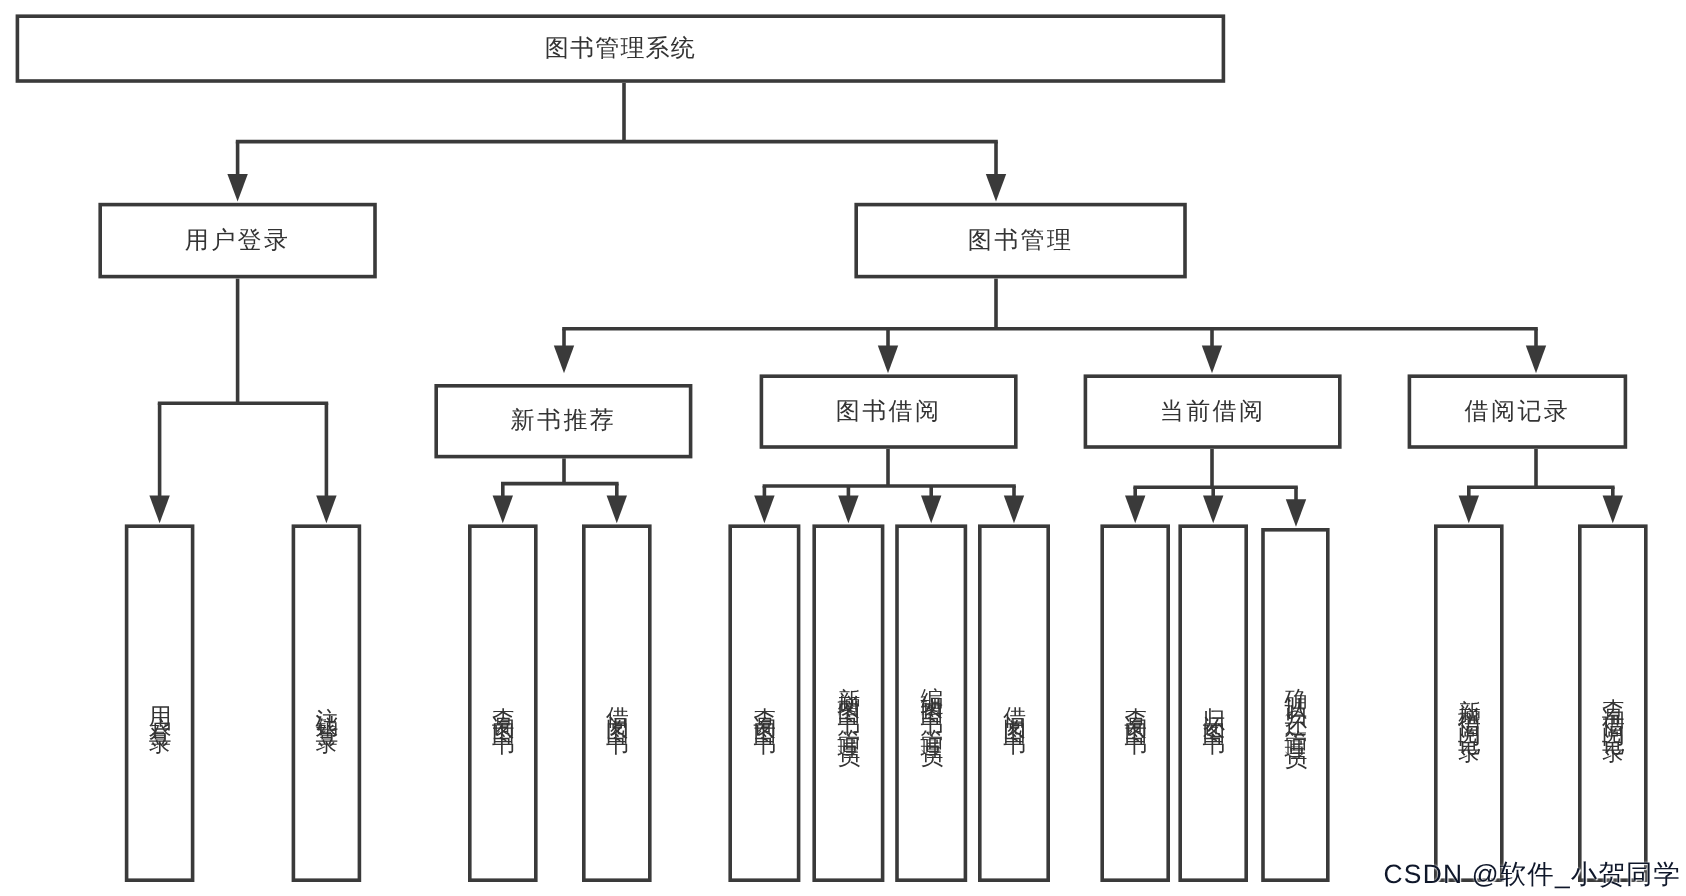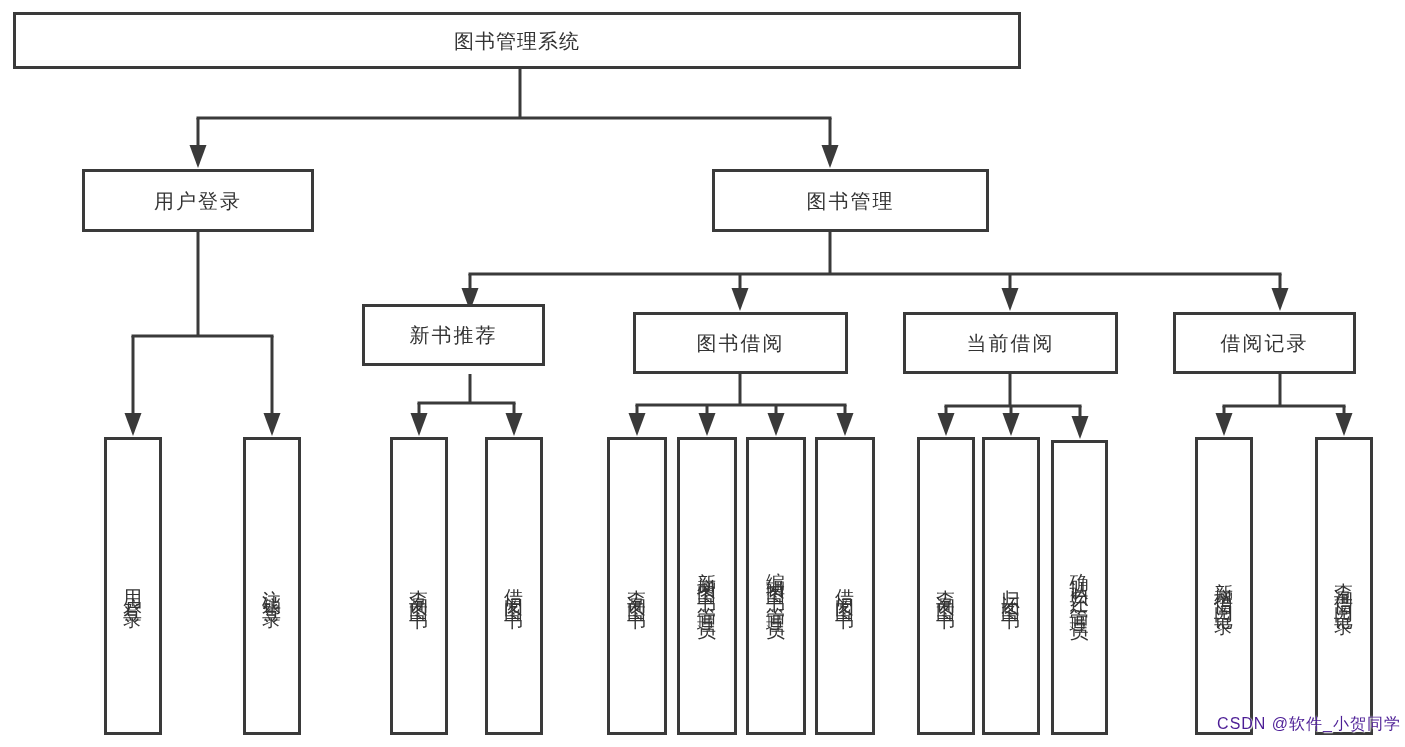--- a/index.html
+++ b/index.html
@@ -34,22 +34,22 @@
     writing-mode: vertical-rl;
     text-orientation: mixed;
     font-size: 19px;
     letter-spacing: 7px;
     padding-top: 4px;
   }
   .watermark {
     position: absolute;
     top: 714px;
     right: 4px;
-    font-size: 16px;
-    color: #4c1d95;
+    font-size: 22px;
+    color: #0f172a;
     letter-spacing: 1px;
     text-shadow: 0 0 2px #ffffff, 1px 1px 1px #ffffff;
     white-space: nowrap;
   }
 </style>
 </head>
 <body>
 
 <div class="stage">
 
@@ -117,21 +117,21 @@
       <polygon points="1215.5,413 1232.5,413 1224,436"></polygon>
       <polygon points="1335.5,413 1352.5,413 1344,436"></polygon>
     </g>
   </svg>
 
   <div class="node h root" style="left:13px; top:12px; width:1008px; height:57px;">图书管理系统</div>
 
   <div class="node h" style="left:82px; top:169px; width:232px; height:63px;">用户登录</div>
   <div class="node h" style="left:712px; top:169px; width:277px; height:63px;">图书管理</div>
 
-  <div class="node h" style="left:362px; top:304px; width:183px; height:62px;">新书推荐</div>
+  <div class="node h" style="left:362px; top:320px; width:215px; height:62px;">新书推荐</div>
   <div class="node h" style="left:633px; top:312px; width:215px; height:62px;">图书借阅</div>
   <div class="node h" style="left:903px; top:312px; width:215px; height:62px;">当前借阅</div>
   <div class="node h" style="left:1173px; top:312px; width:183px; height:62px;">借阅记录</div>
 
   <div class="node v" style="left:104px; top:437px; width:58px; height:298px;">用户登录</div>
   <div class="node v" style="left:243px; top:437px; width:58px; height:298px;">注销登录</div>
 
   <div class="node v" style="left:390px; top:437px; width:58px; height:298px;">查询图书</div>
   <div class="node v" style="left:485px; top:437px; width:58px; height:298px;">借阅图书</div>
 

